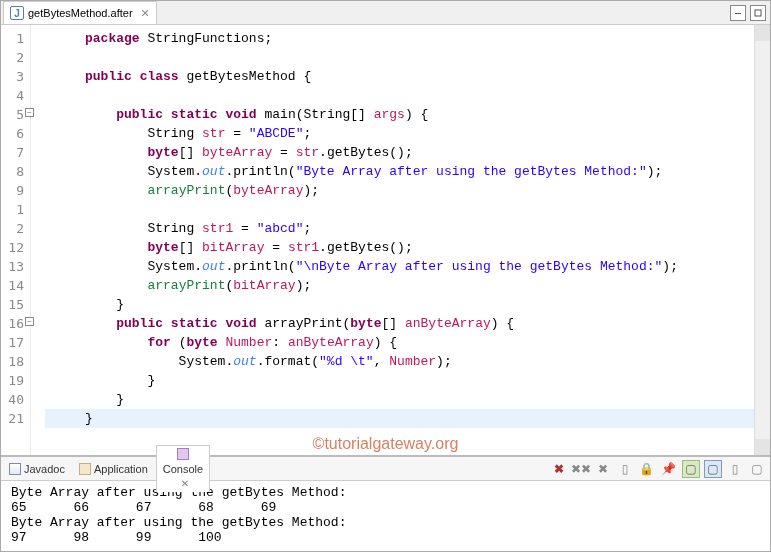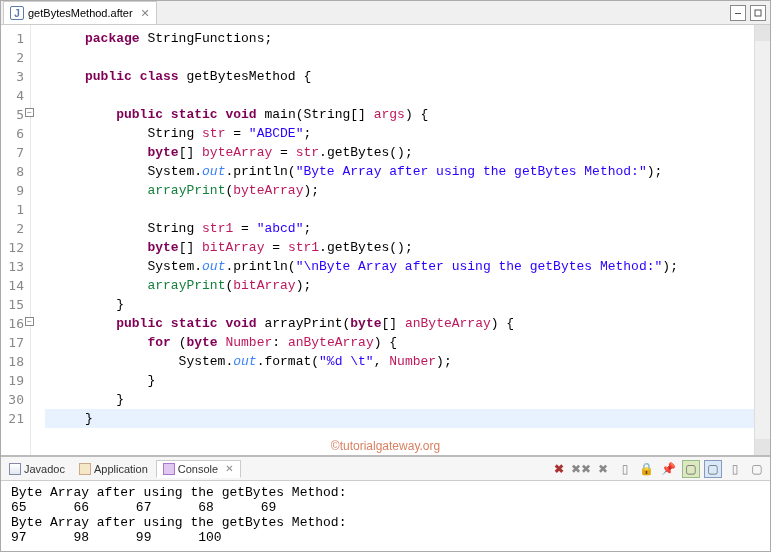--- a/index.html
+++ b/index.html
@@ -123,21 +123,21 @@
 }
 .vscroll::after {
   content:""; position:absolute; bottom:0; left:0; right:0; height:16px; background:#e4e4e4;
 }
 .watermark {
   position: absolute;
   left: 50%;
   transform: translateX(-50%);
   bottom: 2px;
   color: #d98060;
-  font-size: 12px;
+  font-size: 16px;
   font-family: Arial;
   pointer-events: none;
 }
 .bottom-panel {
   border-top: 2px solid #bbb;
   background: #f6f6f6;
   display: flex;
   flex-direction: column;
   justify-content: space-between;
 }
@@ -156,20 +156,21 @@
   gap: 3px;
   padding: 2px 6px;
   font-size: 11px;
   color: #333;
   cursor: pointer;
 }
 .ptab.active {
   background: #fff;
   border: 1px solid #ccc;
   border-bottom: 1px solid #fff;
+  flex-direction: column;
 }
 .ptab .ticon {
   width: 12px; height: 12px; display:inline-block;
 }
 .ic-doc { background: linear-gradient(#fff,#e0e8f0); border:1px solid #88a; }
 .ic-decl { background: #f5e8c8; border:1px solid #ca8; }
 .ic-cons { background: #e0c8f0; border:1px solid #a7c; }
 .toolbar-icons {
   position: absolute;
   right: 4px;
@@ -243,21 +244,21 @@
       <div class="ln">1</div>
       <div class="ln">2</div>
       <div class="ln">12</div>
       <div class="ln">13</div>
       <div class="ln">14</div>
       <div class="ln">15</div>
       <div class="ln">16<div class="fold-marker">−</div></div>
       <div class="ln">17</div>
       <div class="ln">18</div>
       <div class="ln">19</div>
-      <div class="ln">30</div>
+      <div class="ln">40</div>
       <div class="ln">21</div>
     </div>
   <div class="code" id="code"><div class="line"><span class="kw">package</span> StringFunctions;</div><div class="line"></div><div class="line"><span class="kw">public</span> <span class="kw">class</span> getBytesMethod {</div><div class="line"></div><div class="line">    <span class="kw">public</span> <span class="kw">static</span> <span class="kw">void</span> main(String[] <span class="mvar">args</span>) {</div><div class="line">        String <span class="mvar">str</span> = <span class="str">"ABCDE"</span>;</div><div class="line">        <span class="kw">byte</span>[] <span class="mvar">byteArray</span> = <span class="mvar">str</span>.getBytes();</div><div class="line">        System.<span class="field">out</span>.println(<span class="str">"Byte Array after using the getBytes Method:"</span>);</div><div class="line">        <span class="cls">arrayPrint</span>(<span class="mvar">byteArray</span>);</div><div class="line"></div><div class="line">        String <span class="mvar">str1</span> = <span class="str">"abcd"</span>;</div><div class="line">        <span class="kw">byte</span>[] <span class="mvar">bitArray</span> = <span class="mvar">str1</span>.getBytes();</div><div class="line">        System.<span class="field">out</span>.println(<span class="str">"\nByte Array after using the getBytes Method:"</span>);</div><div class="line">        <span class="cls">arrayPrint</span>(<span class="mvar">bitArray</span>);</div><div class="line">    }</div><div class="line">    <span class="kw">public</span> <span class="kw">static</span> <span class="kw">void</span> arrayPrint(<span class="kw">byte</span>[] <span class="mvar">anByteArray</span>) {</div><div class="line">        <span class="kw">for</span> (<span class="kw">byte</span> <span class="mvar">Number</span>: <span class="mvar">anByteArray</span>) {</div><div class="line">            System.<span class="field">out</span>.format(<span class="str">"%d \t"</span>, <span class="mvar">Number</span>);</div><div class="line">        }</div><div class="line">    }</div><div class="line hl">}</div></div>
   <div class="vscroll"></div>
   <div class="watermark">©tutorialgateway.org</div>
 </div>
 
 <div class="bottom-panel">
   <div class="panel-tabs">
     <div class="ptab">

